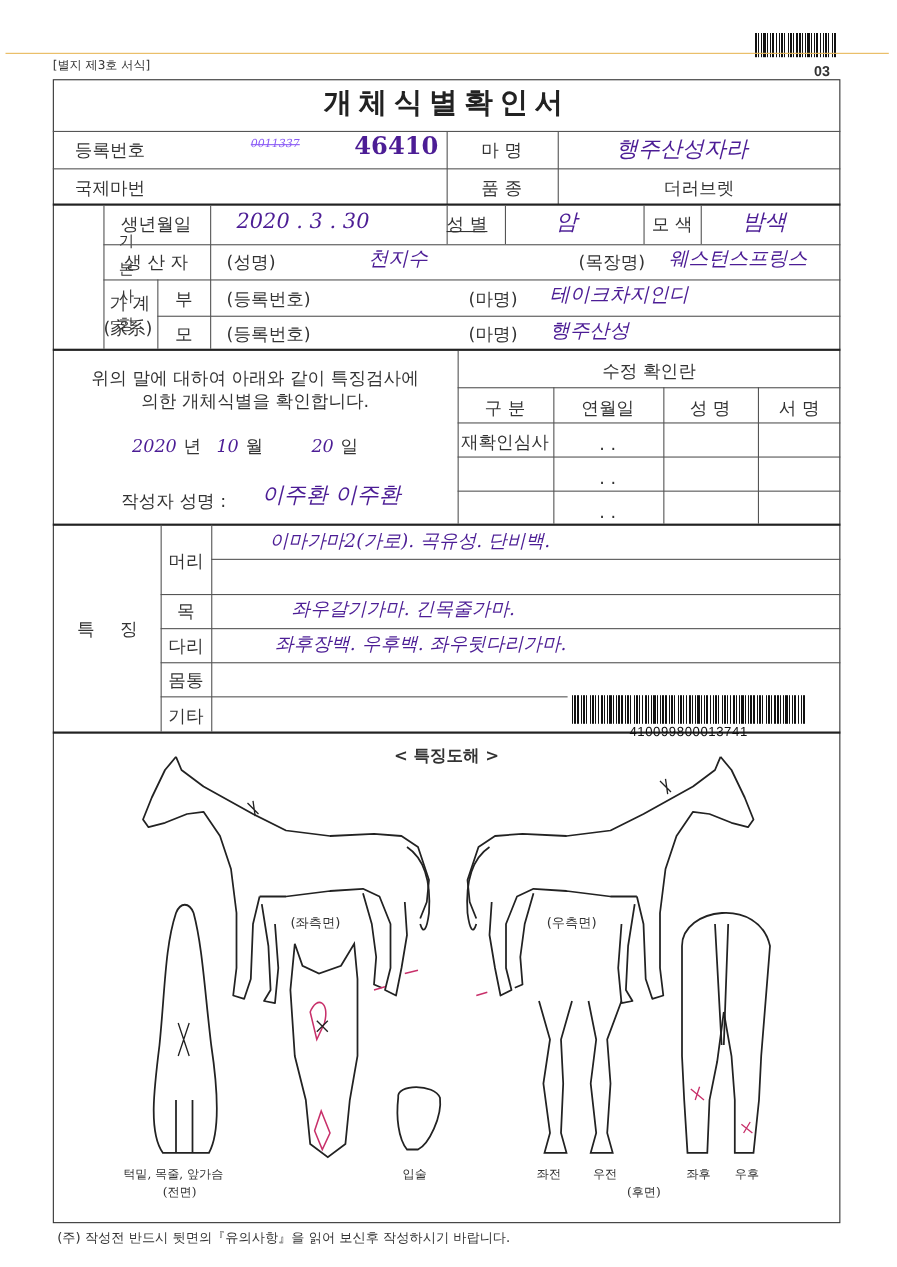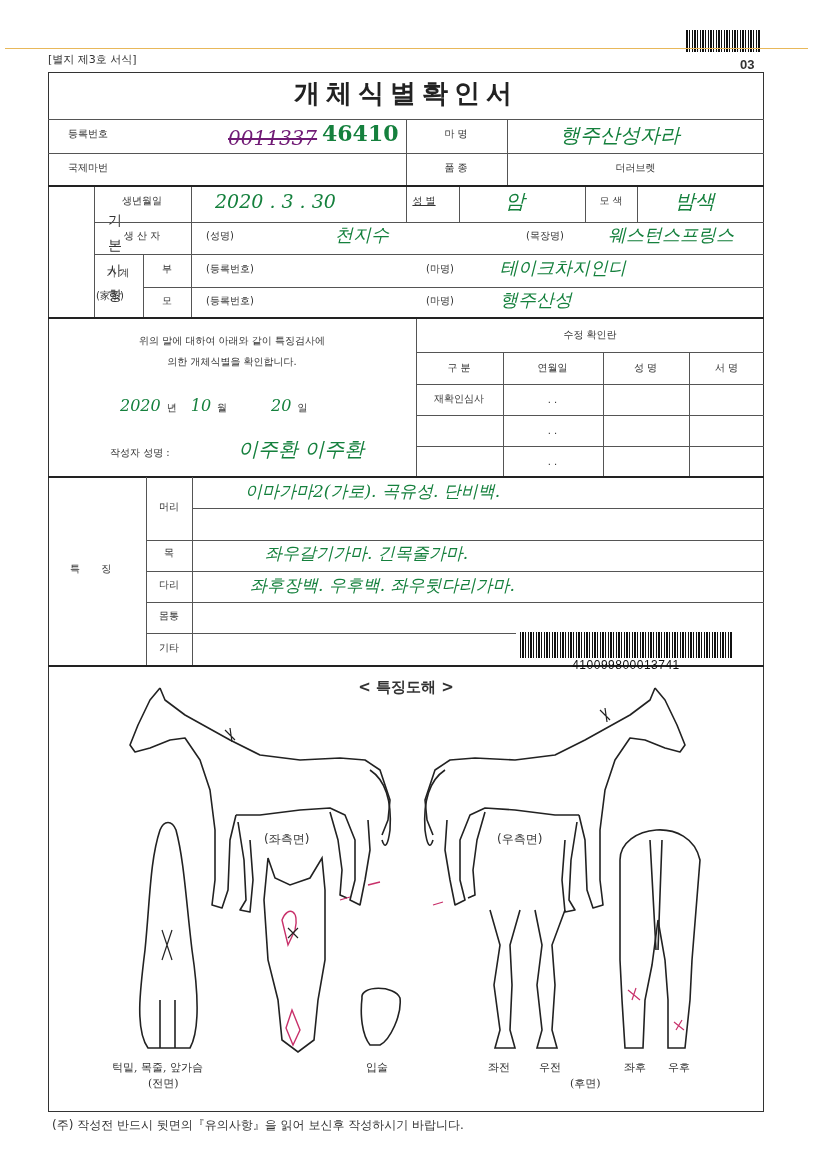--- a/index.html
+++ b/index.html
@@ -7,23 +7,23 @@
   .abs{position:absolute;}
   .orange-line{position:absolute;left:5px;top:48px;width:803px;height:1px;background:#e8b85a;}
   .top-barcode{position:absolute;left:686px;top:30px;width:74px;height:22px;
     background:repeating-linear-gradient(90deg,#111 0 2px,#fff 2px 3px,#111 3px 4px,#fff 4px 6px,#111 6px 7px,#fff 7px 8px);}
   .page-no{position:absolute;left:740px;top:57px;font-size:13px;font-weight:bold;font-family:"Liberation Sans",sans-serif;color:#333;}
   .form-label{position:absolute;left:48px;top:52px;font-size:11px;color:#333;}
   .frame{position:absolute;left:48px;top:72px;width:716px;height:1040px;border:1.5px solid #333;box-sizing:border-box;}
   .hline{position:absolute;height:1px;background:#555;}
   .vline{position:absolute;width:1px;background:#555;}
   .thick{background:#222;}
-  .t{position:absolute;font-size:10px;color:#333;white-space:nowrap;}
+  .t{position:absolute;font-size:16px;color:#333;white-space:nowrap;}
   .c{text-align:center;}
-  .hand{position:absolute;font-family:"DejaVu Serif",serif;font-style:italic;color:#15803d;white-space:nowrap;}
+  .hand{position:absolute;font-family:"DejaVu Serif",serif;font-style:italic;color:#4c1d95;white-space:nowrap;}
   .title{position:absolute;left:48px;top:76px;width:716px;text-align:center;font-size:26px;font-weight:bold;letter-spacing:6px;color:#222;}
   .mid-barcode{position:absolute;left:520px;top:632px;width:212px;height:26px;
     background:repeating-linear-gradient(90deg,#111 0 1px,#fff 1px 2px,#111 2px 4px,#fff 4px 5px,#111 5px 6px,#fff 6px 8px);}
   .mid-barcode-num{position:absolute;left:520px;top:658px;width:212px;text-align:center;font-size:12px;font-family:"Liberation Sans",sans-serif;color:#111;letter-spacing:0.5px;}
   svg{position:absolute;overflow:visible;}
   .caption{position:absolute;font-size:11px;color:#333;font-family:"DejaVu Serif",serif;white-space:nowrap;}
   .footer{position:absolute;left:52px;top:1117px;font-size:12px;color:#333;}
 </style>
 </head>
 <body>
@@ -32,21 +32,21 @@
 <div class="orange-line"></div>
 <div class="form-label">[별지 제3호 서식]</div>
 <div class="page-no">03</div>
 
 <div class="frame"></div>
 
 <div class="title">개체식별확인서</div>
 <div class="hline" style="left:48px;top:119px;width:716px;"></div>
 
 <div class="t" style="left:68px;top:127px;">등록번호</div>
-<div class="hand" style="left:228px;top:126px;font-size:20px;text-decoration:line-through;color:#701a75;">0011337</div>
+<div class="hand" style="left:228px;top:126px;font-size:10px;text-decoration:line-through;color:#8b5cf6;">0011337</div>
 <div class="hand" style="left:322px;top:120px;font-size:22px;font-weight:bold;font-style:normal;">46410</div>
 <div class="vline" style="left:406px;top:120px;height:66px;"></div>
 <div class="t c" style="left:406px;top:127px;width:100px;">마    명</div>
 <div class="vline" style="left:507px;top:120px;height:66px;"></div>
 <div class="hand" style="left:560px;top:122px;font-size:20px;">행주산성자라</div>
 <div class="hline" style="left:48px;top:153px;width:716px;"></div>
 <div class="t" style="left:68px;top:161px;">국제마번</div>
 <div class="hand" style="left:160px;top:160px;font-size:14px;"></div>
 <div class="t c" style="left:406px;top:161px;width:100px;">품    종</div>
 <div class="t c" style="left:507px;top:161px;width:257px;">더러브렛</div>

